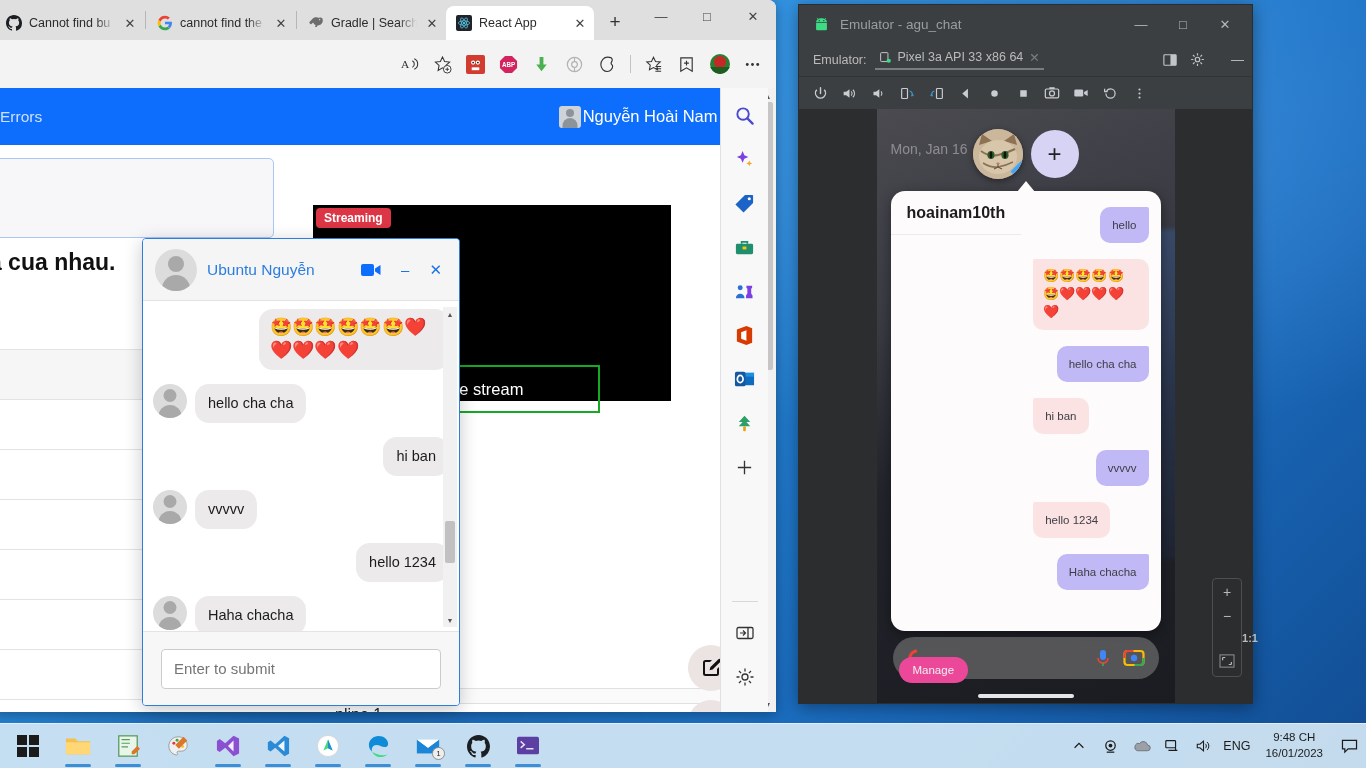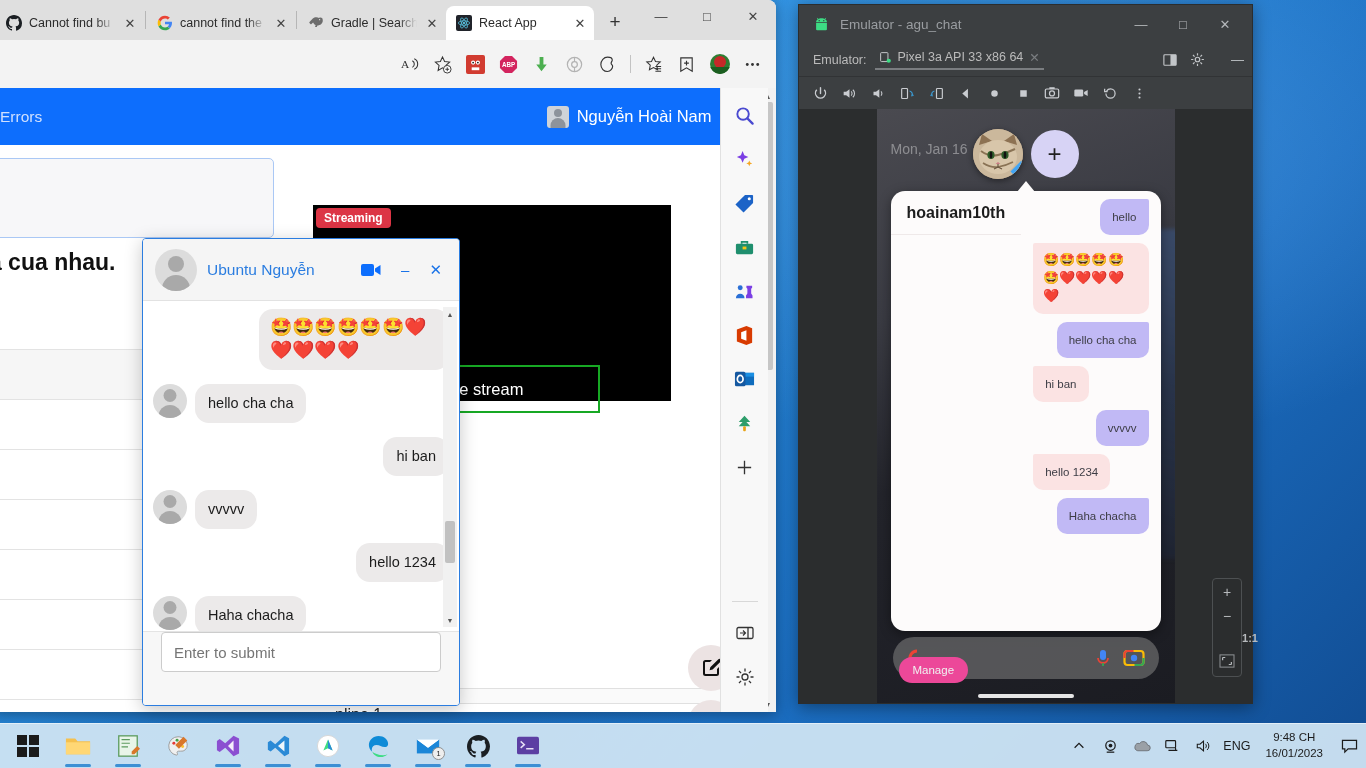--- a/index.html
+++ b/index.html
@@ -48,21 +48,21 @@
   .wctrl { width: 46px; height: 33px; display: flex; align-items: center; justify-content: center; font-size: 13px; color: #444; }
 
   .toolbar { height: 48px; background: #f3f3f3; display: flex; align-items: center; justify-content: flex-end; padding-right: 8px; gap: 2px; }
   .tbtn { width: 31px; height: 31px; display: flex; align-items: center; justify-content: center; border-radius: 5px; }
   .tbsep { width: 1px; height: 18px; background: #c3c3c3; margin: 0 5px; }
 
   
   .page { position: absolute; left: 0; top: 88px; right: 16px; bottom: 0; background: #fff; overflow: hidden; }
   .navbar { height: 57px; background: #0d6efd; display: flex; align-items: center; padding: 0 32px; }
   .nav-errors { color: #cfe0ff; font-size: 15.5px; margin-left: -24px; }
-  .nav-user { margin-left: auto; display: flex; align-items: center; gap: 8px; color: #fff; font-size: 16.5px; }
+  .nav-user { margin-left: auto; display: flex; align-items: center; gap: 2px; color: #fff; font-size: 16.5px; }
   .nav-avatar { width: 22px; height: 22px; border-radius: 3px; background: #cfd3d8; position: relative; overflow: hidden; flex: none; }
   .nav-avatar::before { content: ""; position: absolute; left: 50%; top: 3px; width: 8px; height: 8px; border-radius: 50%; background: #8d939b; transform: translateX(-50%); }
   .nav-avatar::after { content: ""; position: absolute; left: 50%; top: 12px; width: 15px; height: 11px; border-radius: 8px 8px 0 0; background: #8d939b; transform: translateX(-50%); }
   .caret { font-size: 9px; margin-left: 4px; }
 
   .pg-body { position: relative; height: calc(100% - 57px); }
   .card-left { position: absolute; left: -70px; top: 13px; width: 352px; height: 80px; border: 1px solid #aac8f5; border-radius: 5px; background: #f7f7f9; }
   .headline { position: absolute; left: -58px; top: 104px; font-size: 23px; font-weight: 700; color: #111; white-space: nowrap; }
   .listrows { position: absolute; left: -10px; top: 155px; width: 255px; }
   .lrow { height: 50px; border-bottom: 1px solid #e3e3e3; }
@@ -106,21 +106,21 @@
   .msgr-title { color: #2b7de0; font-size: 15.5px; flex: 1; }
   .hd-btn { color: #1a73e8; font-size: 15px; padding: 0 5px; display: flex; align-items: center; }
   .msgr-body { flex: 1; position: relative; overflow: hidden; padding: 8px 10px 0 10px; }
   .m { display: flex; align-items: flex-start; gap: 8px; margin-bottom: 14px; }
   .m.out { justify-content: flex-end; }
   .bub { background: #eceaea; border-radius: 14px; padding: 9px 13px; font-size: 14.5px; color: #1c1c1c; max-width: 205px; line-height: 1.45; }
   .bub.emoji { font-size: 18px; line-height: 1.3; padding: 7px 11px; }
   .msgr-scroll { position: absolute; right: 2px; top: 6px; width: 14px; bottom: 4px; background: #f1f1f1; }
   .msgr-scroll .thumb { position: absolute; left: 2px; top: 214px; width: 10px; height: 42px; background: #c1c1c1; border-radius: 2px; }
   .msgr-scroll .arr { position: absolute; left: 0; width: 14px; height: 14px; display: flex; align-items: center; justify-content: center; font-size: 7px; color: #555; }
-  .msgr-foot { height: 74px; border-top: 1px solid #e4e4e4; background: #f7f7f7; display: flex; align-items: flex-start; padding: 0 18px; }
+  .msgr-foot { height: 74px; border-top: 1px solid #e4e4e4; background: #f7f7f7; display: flex; align-items: center; padding: 0 18px; }
   .msgr-input { flex: 1; height: 40px; border: 1px solid #ccc; border-radius: 4px; background: #fff; padding: 0 12px; font-size: 15px; color: #6b6b6b; font-family: inherit; outline: none; }
 
   
   .emu { position: absolute; left: 798px; top: 4px; width: 455px; height: 700px; background: #3c3f41; border: 1px solid #2b2d2e; display: flex; flex-direction: column; box-shadow: 0 3px 16px rgba(0,0,0,.4); }
   .emu-title { height: 38px; display: flex; align-items: center; padding: 0 6px 0 14px; color: #9a9da1; font-size: 13.5px; gap: 10px; }
   .emu-wc { margin-left: auto; display: flex; }
   .emu-wbtn { width: 42px; height: 36px; display: flex; align-items: center; justify-content: center; color: #b4b7ba; font-size: 13px; }
   .emu-tabbar { height: 34px; display: flex; align-items: center; padding: 0 8px 0 14px; color: #bbb; font-size: 12.5px; gap: 8px; border-bottom: 1px solid #313335; }
   .emu-tab { display: flex; align-items: center; gap: 6px; padding: 0 4px 3px 4px; border-bottom: 2px solid #7a7d80; }
   .emu-tb-right { margin-left: auto; display: flex; align-items: center; gap: 13px; color: #c2c5c8; }
@@ -138,21 +138,21 @@
   .bubble-heads { position: absolute; left: 50%; transform: translateX(-50%); top: 20px; display: flex; align-items: center; gap: 8px; z-index: 5; }
   .cat { width: 50px; height: 50px; border-radius: 50%; overflow: hidden; position: relative; background: #b9a184; box-shadow: 0 2px 6px rgba(0,0,0,.45); }
   .plusbtn { width: 48px; height: 48px; border-radius: 50%; background: #d7d3f5; display: flex; align-items: center; justify-content: center; font-size: 24px; color: #222; }
   .flutter-badge { position: absolute; right: -4px; bottom: -1px; width: 20px; height: 20px; z-index: 6; }
   .chatcard { position: absolute; left: 14px; right: 14px; top: 82px; bottom: 72px; background: #fdfbfb; border-radius: 14px; display: flex; flex-direction: row; overflow: hidden; box-shadow: 0 3px 12px rgba(0,0,0,.4); z-index: 5; }
   .cc-nub { position: absolute; left: 50%; top: 72px; transform: translateX(-50%); width: 0; height: 0; border-left: 9px solid transparent; border-right: 9px solid transparent; border-bottom: 11px solid #fdfbfb; z-index: 6; }
   .cc-head { height: 44px; display: flex; align-items: center; padding: 0 16px; font-size: 16px; font-weight: 700; color: #1d1d1d; border-bottom: 1px solid #efe9e9; }
   .cc-body { flex: 1; padding: 8px 12px 4px 12px; overflow: hidden; }
   .am { display: flex; margin-bottom: 8px; }
   .am.out { justify-content: flex-end; }
-  .abub { font-size: 11.5px; padding: 10px 12px; color: #3d3d45; max-width: 165px; line-height: 1.4; }
+  .abub { font-size: 11.5px; padding: 10px 12px; color: #3d3d45; max-width: 165px; line-height: 1.4; margin-top: 8px; }
   .abub.in { background: #fbe3e3; border-radius: 2px 10px 10px 10px; }
   .abub.out { background: #c1b9f5; border-radius: 10px 2px 10px 10px; }
   .abub.emo { font-size: 13px; padding: 8px 10px; }
   .cc-foot { height: 46px; display: flex; align-items: center; gap: 10px; padding: 0 12px; border-top: 1px solid #f0eaea; }
   .cc-input { flex: 1; border: none; border-bottom: 1.5px solid #0f9d6e; background: transparent; font-size: 13px; color: #6f6f6f; padding: 4px 2px; font-family: inherit; outline: none; }
   .gbar { position: absolute; left: 16px; right: 16px; bottom: 24px; height: 42px; border-radius: 21px; background: rgba(120,120,120,.62); display: flex; align-items: center; padding: 0 14px; z-index: 5; }
   .gbar .sp { margin-left: auto; }
   .manage-tip { position: absolute; left: 22px; bottom: 20px; background: #ec4899; color: #f0f0f0; font-size: 11.5px; padding: 7px 14px; border-radius: 14px; z-index: 7; }
   .navpill { position: absolute; left: 50%; transform: translateX(-50%); bottom: 5px; width: 96px; height: 4px; border-radius: 2px; background: #e6e6e6; z-index: 5; }
   .zoomctl { position: absolute; right: 10px; bottom: 26px; width: 30px; border: 1px solid #4d5052; border-radius: 4px; display: flex; flex-direction: column; align-items: center; padding: 6px 0; gap: 10px; color: #b7babd; background: #2b2d2e; }

